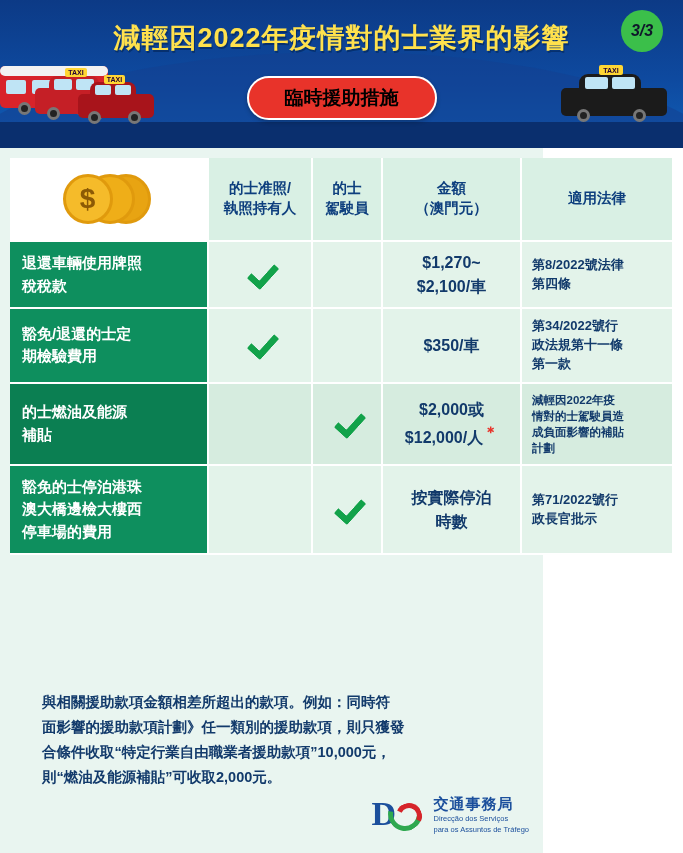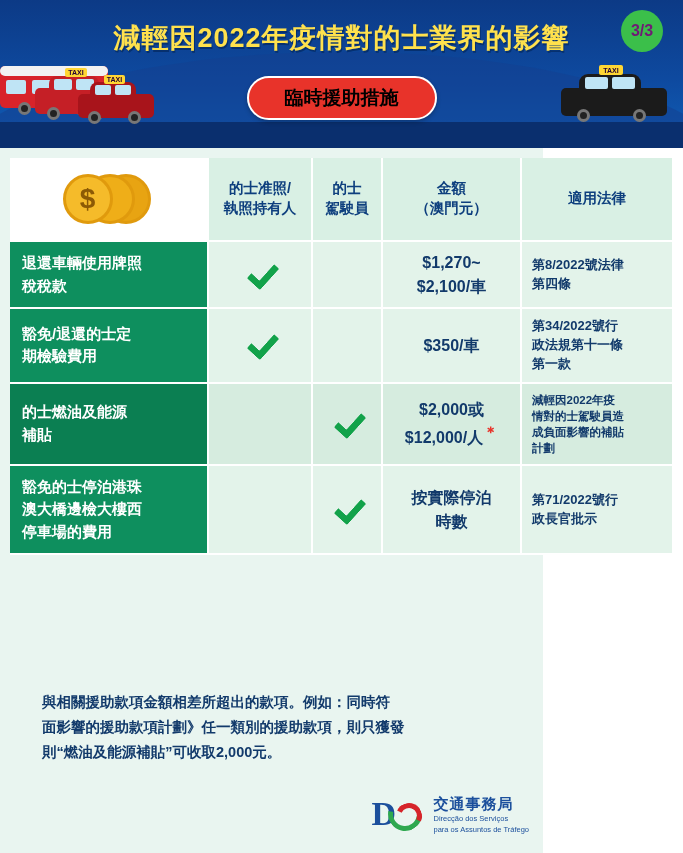--- a/index.html
+++ b/index.html
@@ -44,24 +44,24 @@
     color: #ffe14d;
     letter-spacing: 1px;
     text-shadow: 1px 2px 0 #06306f;
   }
   .page-badge {
     position: absolute;
     right: 20px; top: 10px;
     width: 42px; height: 42px;
     border-radius: 50%;
     background: #3bbf4a;
-    color: #701a75;
+    color: #0f172a;
     font-size: 16px;
     font-weight: bold;
-    display: flex; align-items: center; justify-content: center;
+    display: flex; align-items: center; justify-content: center; font-style: italic;
   }
   .subtitle-pill {
     position: absolute;
     left: 50%; transform: translateX(-50%);
     top: 76px;
     padding: 7px 36px;
     border-radius: 22px;
     background: #e8332a;
     color: #000000;
     font-size: 19px;
@@ -408,20 +408,21 @@
             <div>政長官批示</div>
           </td>
         </tr>
       </tbody>
     </table>
   </div>
 
   <div class="footnote">
     <div class="fn-line fn-indent">與相關援助款項金額相差所超出的款項。例如：同時符</div>
     <div class="fn-line fn-indent">面影響的援助款項計劃》任一類別的援助款項，則只獲發</div>
+    <div class="fn-line fn-indent">合條件收取“特定行業自由職業者援助款項”10,000元，</div>
     <div class="fn-line fn-indent">則“燃油及能源補貼”可收取2,000元。</div>
   </div>
 
   <div class="logo">
     <div class="logo-mark">
       <div class="d">D</div>
       <div class="swoosh"></div>
       <div class="swoosh2"></div>
     </div>
     <div class="logo-text">

